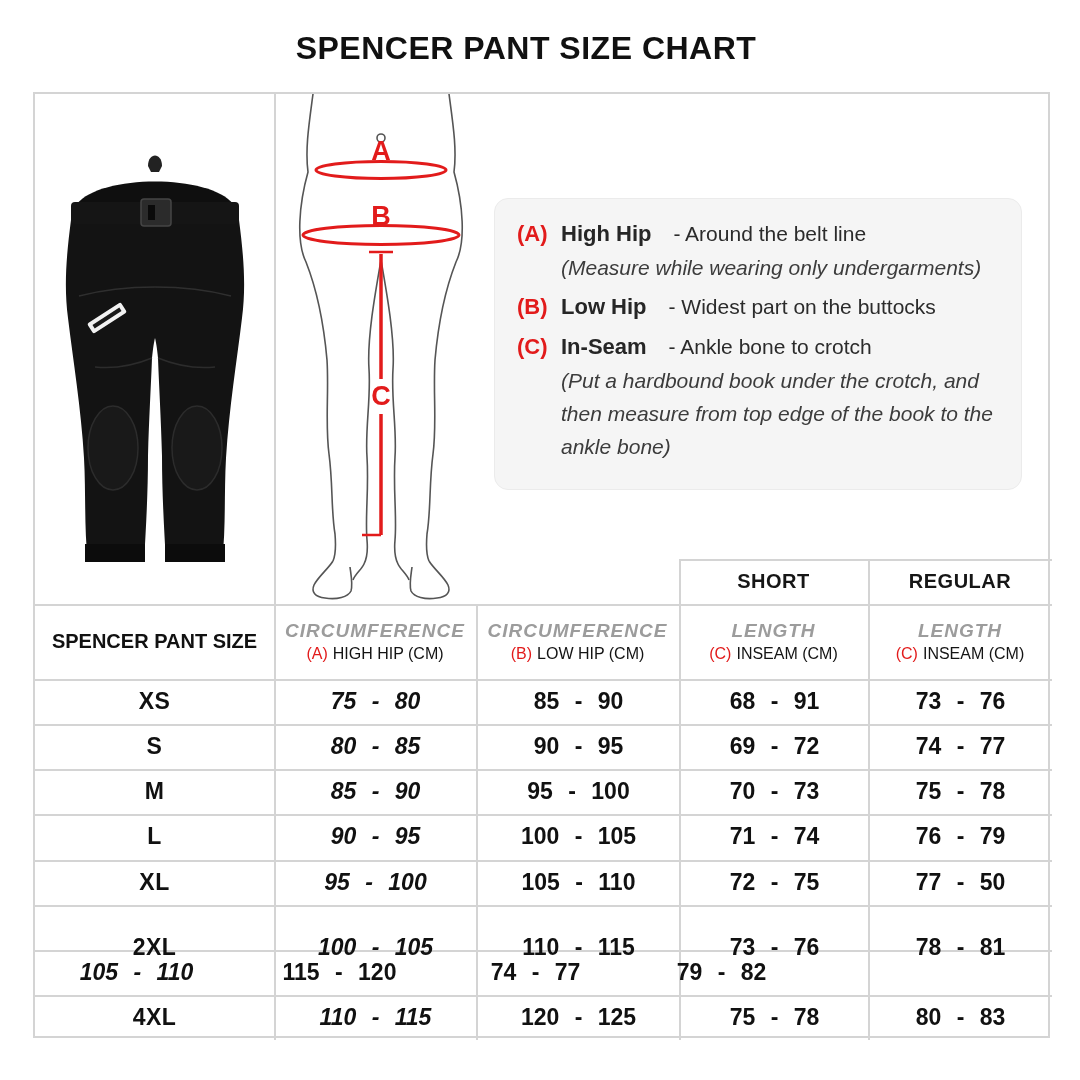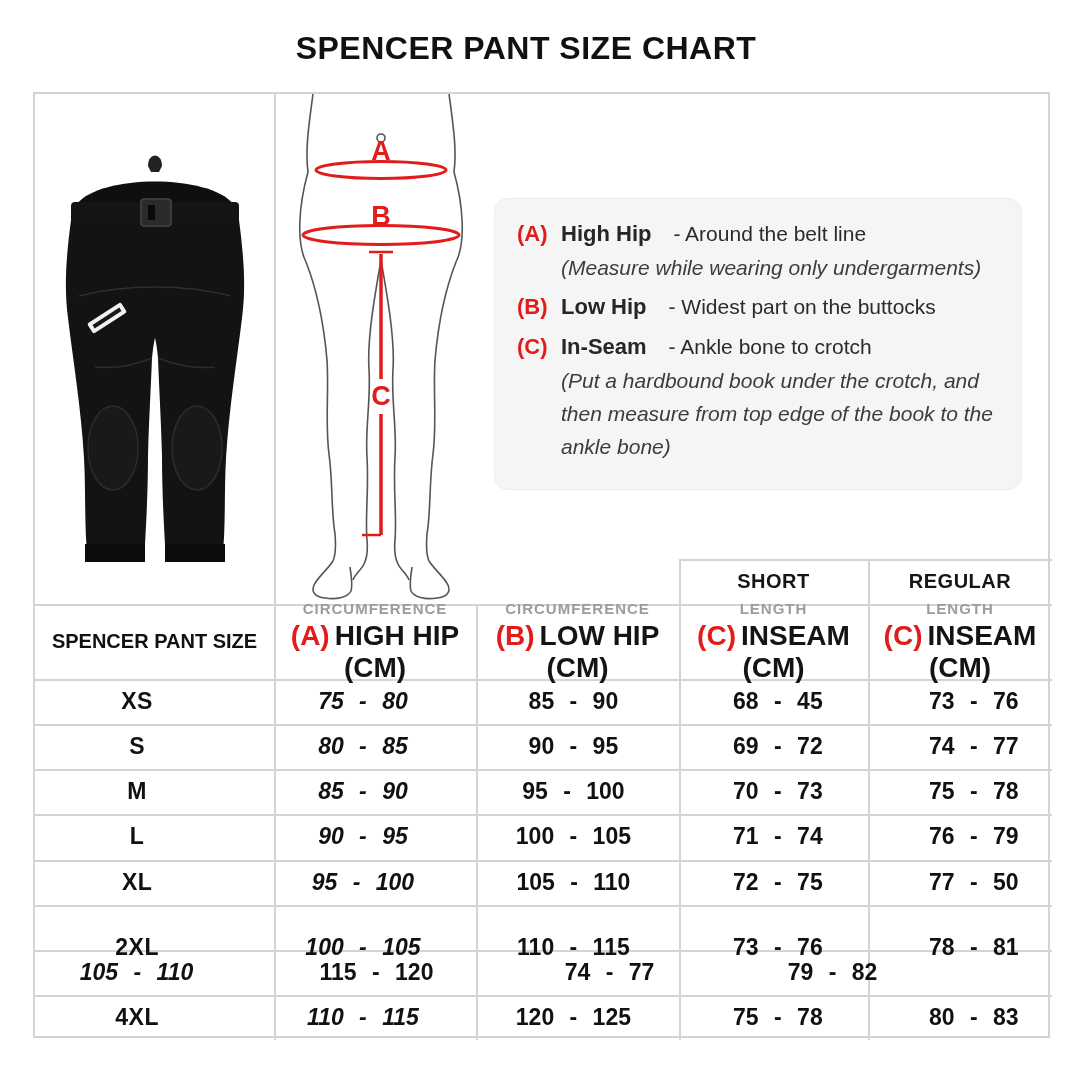--- a/index.html
+++ b/index.html
@@ -25,27 +25,27 @@
   .legend-line{font-size:21px;line-height:34px;color:#2b2b2b;}
   .legend-term{font-weight:bold;font-size:22px;color:#262626;}
   .legend-desc{margin-left:22px;}
   .legend-note{font-style:italic;font-size:21px;line-height:33px;color:#3c3c3c;}
   .legend-note:empty{display:none;}
   
   .gcell{position:absolute;top:465px;height:45px;display:flex;align-items:center;justify-content:center;
          font-size:20px;font-weight:bold;letter-spacing:.5px;color:#161616;}
   .hcell{position:absolute;top:510px;height:75px;display:flex;flex-direction:column;
          align-items:center;justify-content:center;text-align:center;}
-  .hcat{font-size:15px;font-weight:bold;letter-spacing:1px;color:#9c9c9c;margin-bottom:3px;}
-  .hlabel{font-size:28px;font-weight:bold;color:#141414;}
+  .hcat{font-size:19px;font-weight:bold;letter-spacing:1px;color:#9c9c9c;margin-bottom:3px;font-style:italic;}
+  .hlabel{font-size:16px;font-weight:normal;color:#141414;}
   .red{color:#e21b1b;margin-right:5px;}
   .corner{position:absolute;top:510px;height:75px;left:0;width:239px;display:flex;
           align-items:center;justify-content:center;font-size:20px;font-weight:bold;color:#111;}
   
-  .row{position:absolute;left:0;width:1017px;height:45px;display:flex;gap:37px;}
+  .row{position:absolute;left:0;width:1017px;height:45px;display:flex;}
   .cell{display:flex;align-items:center;justify-content:center;box-sizing:border-box;
         font-size:23px;color:#111;}
   .w0{width:239px;}.w1{width:203px;font-style:italic;}.w2{width:203px;}.w3{width:189px;}.w4{width:183px;}
   .size{font-weight:bold;letter-spacing:.5px;}
   .val{font-weight:bold;word-spacing:9px;}
   svg text{font-family:"Liberation Sans",sans-serif;}
 </style>
 </head>
 <body>
 
@@ -175,21 +175,21 @@
     </div>
     <div class="hcell" style="left:833px;width:184px">
       <div class="hcat">LENGTH</div>
       <div class="hlabel"><span class="red">(C)</span><span>INSEAM (CM)</span></div>
     </div>
 
     <div class="row" style="top:585px">
       <div class="cell w0 size">XS</div>
       <div class="cell w1 val">75 - 80</div>
       <div class="cell w2 val">85 - 90</div>
-      <div class="cell w3 val">68 - 45</div>
+      <div class="cell w3 val">68 - 91</div>
       <div class="cell w4 val">73 - 76</div>
     </div>
     <div class="row" style="top:630px">
       <div class="cell w0 size">S</div>
       <div class="cell w1 val">80 - 85</div>
       <div class="cell w2 val">90 - 95</div>
       <div class="cell w3 val">69 - 72</div>
       <div class="cell w4 val">74 - 77</div>
     </div>
     <div class="row" style="top:675px">

